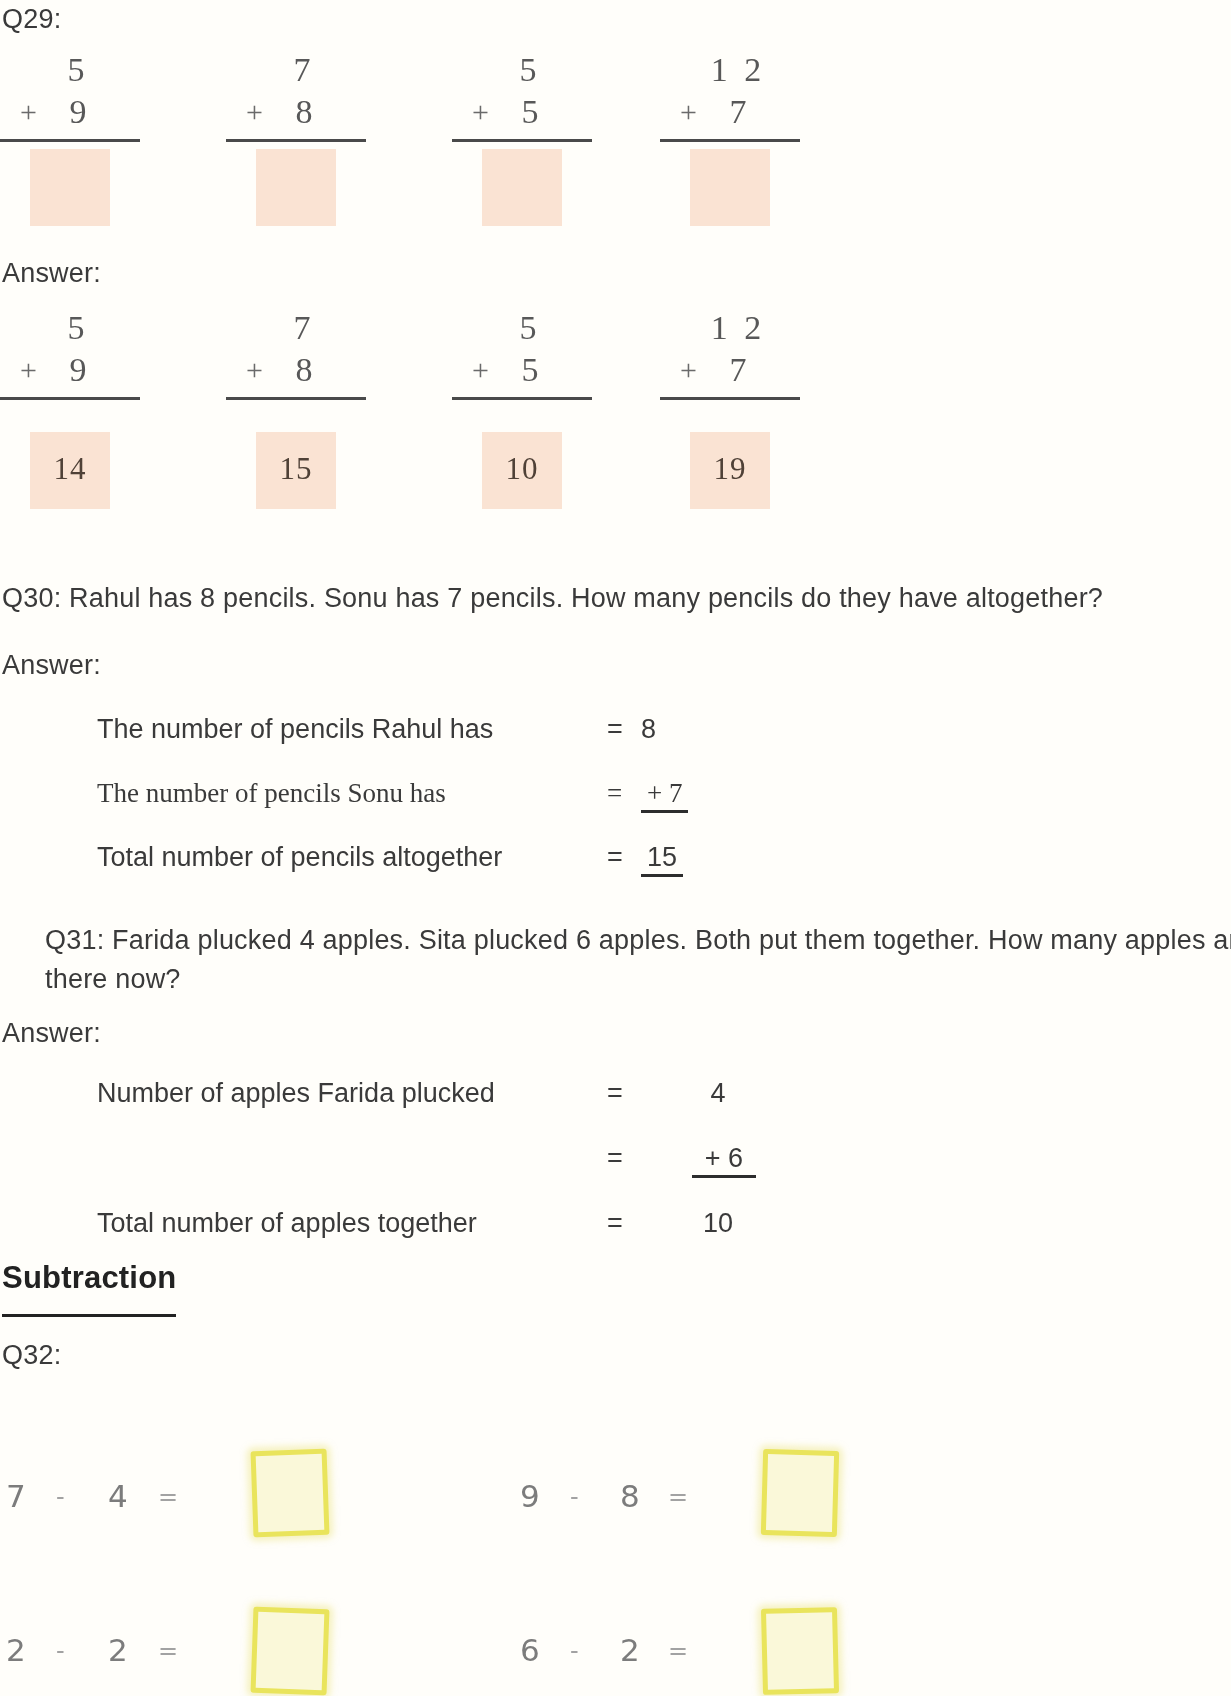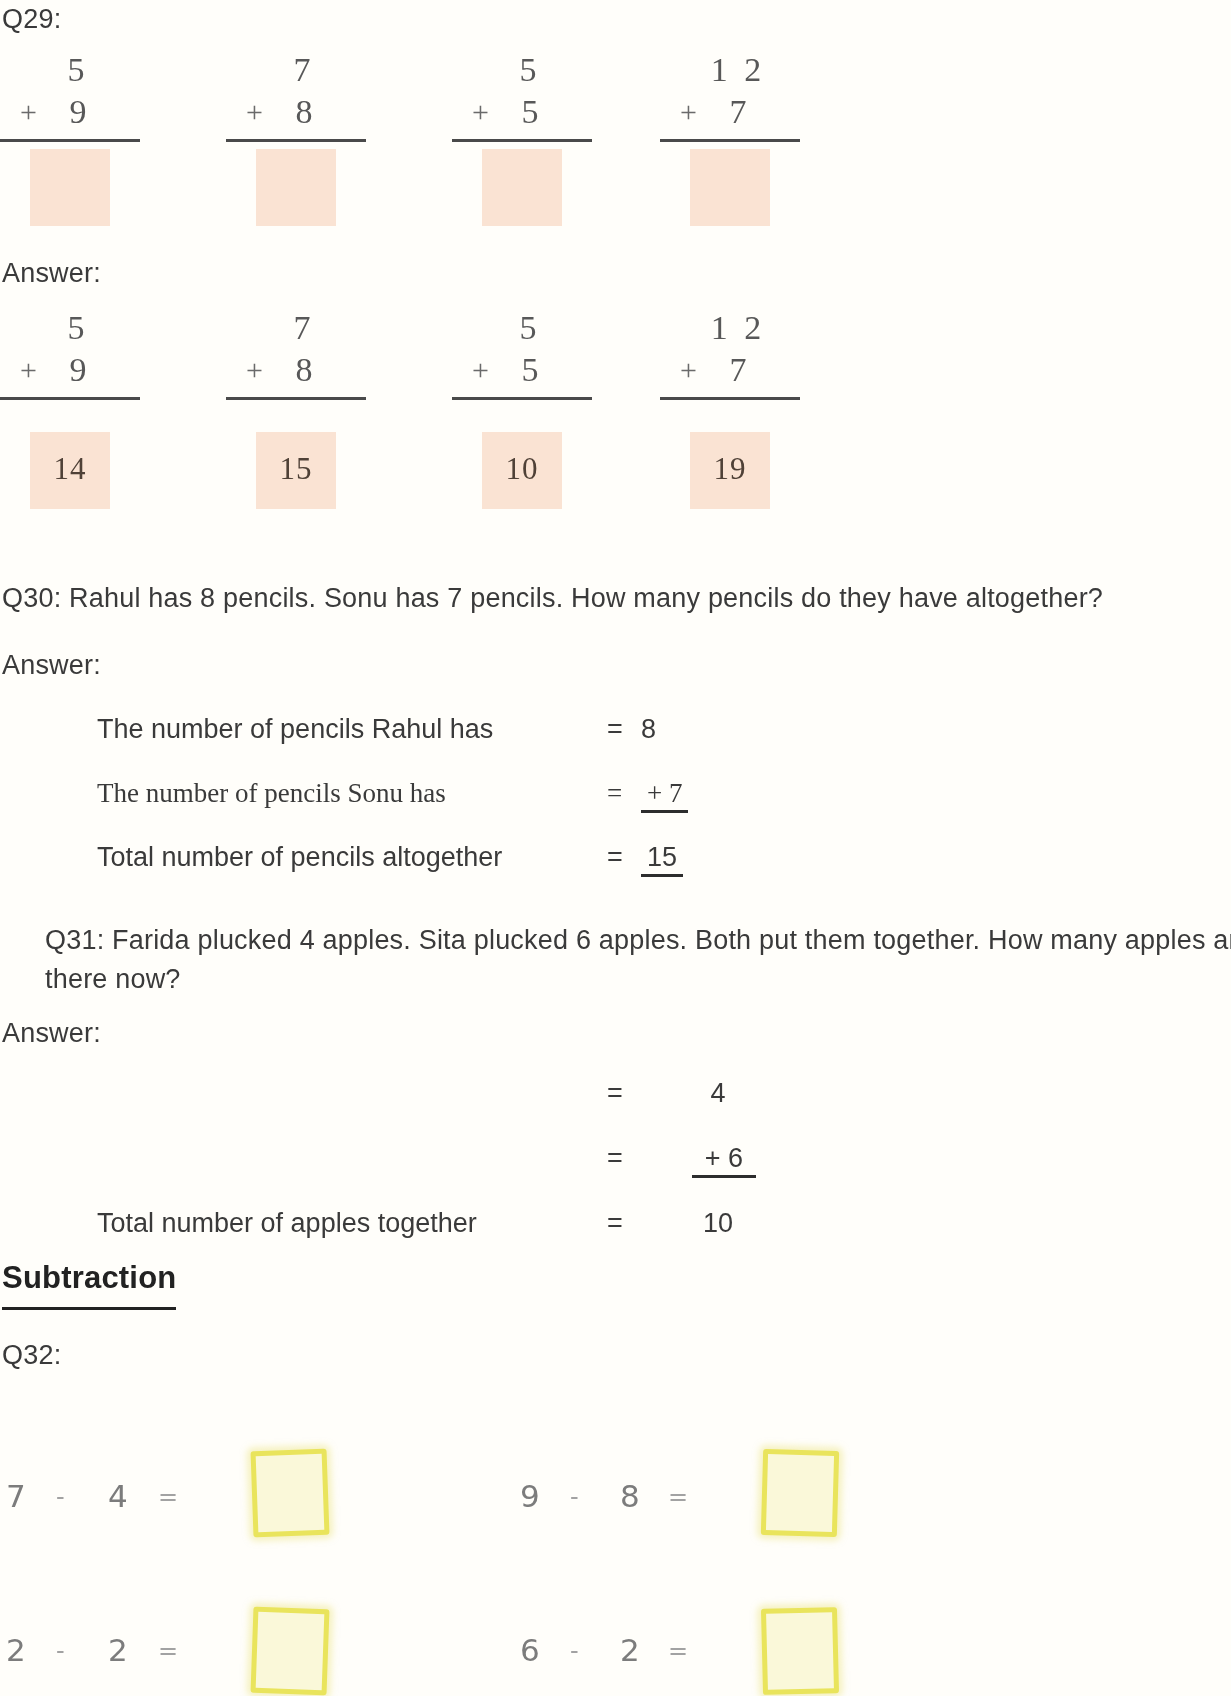--- a/index.html
+++ b/index.html
@@ -18,21 +18,21 @@
   .page{
     position:relative;width:1231px;height:1696px;margin:0;
     background:#fffefa;overflow:hidden;
     font-family:"Liberation Sans",sans-serif;color:var(--text);
   }
   .abs{position:absolute;}
   .body-text{font-size:27px;letter-spacing:.2px;color:var(--text);}
   .para{line-height:39px;}
   .heading{
     font-size:31px;font-weight:bold;color:#222;
-    border-bottom:3px solid #222;padding-bottom:11px;display:inline-block;
+    border-bottom:3px solid #222;padding-bottom:18px;display:inline-block;
     letter-spacing:.2px;
   }
   
   .addcol{position:absolute;width:140px;font-family:"Liberation Serif",serif;color:var(--serif_digits);}
   .addcol .top{font-size:34px;height:42px;line-height:40px;text-align:center;padding-left:16px;letter-spacing:4px;}
   .addcol .addrow{position:relative;height:42px;font-size:34px;line-height:40px;}
   .addcol .plus{position:absolute;left:20px;font-size:30px;color:#6a6a6a;}
   .addcol .addend{text-align:center;padding-left:16px;}
   .addcol .rule{height:3px;background:var(--rule_line);margin-top:5px;}
   .pbox{width:80px;height:77px;background:var(--peach_box);margin:7px 0 0 30px;}
@@ -159,20 +159,21 @@
   <div class="eqrow" style="top:842px;">
     <span class="lbl">Total number of pencils altogether</span>
     <span class="eq">=</span>
     <span class="val u">15</span>
   </div>
 
   <div class="abs body-text para" style="left:2px;top:921px;width:1229px;margin-left:43px;">Q31: Farida plucked 4 apples. Sita plucked 6 apples. Both put them together. How many apples are there now?</div>
   <div class="abs body-text" style="left:2px;top:1018px;">Answer:</div>
 
   <div class="eqrow wide" style="top:1078px;">
+    <span class="lbl">Number of apples Farida plucked</span>
     <span class="eq">=</span>
     <span class="val">4</span>
   </div>
   <div class="eqrow wide" style="top:1143px;">
     <span class="eq">=</span>
     <span class="val u">+ 6</span>
   </div>
   <div class="eqrow wide" style="top:1208px;">
     <span class="lbl">Total number of apples together</span>
     <span class="eq">=</span>

